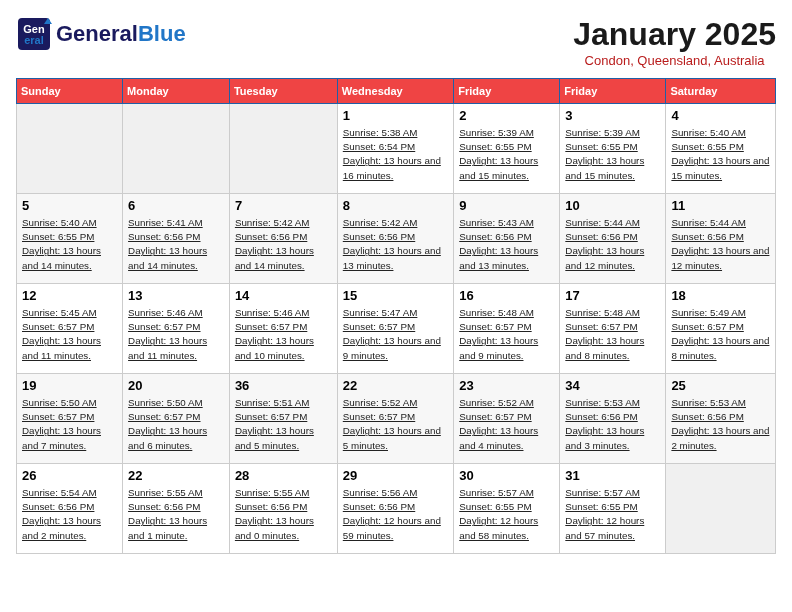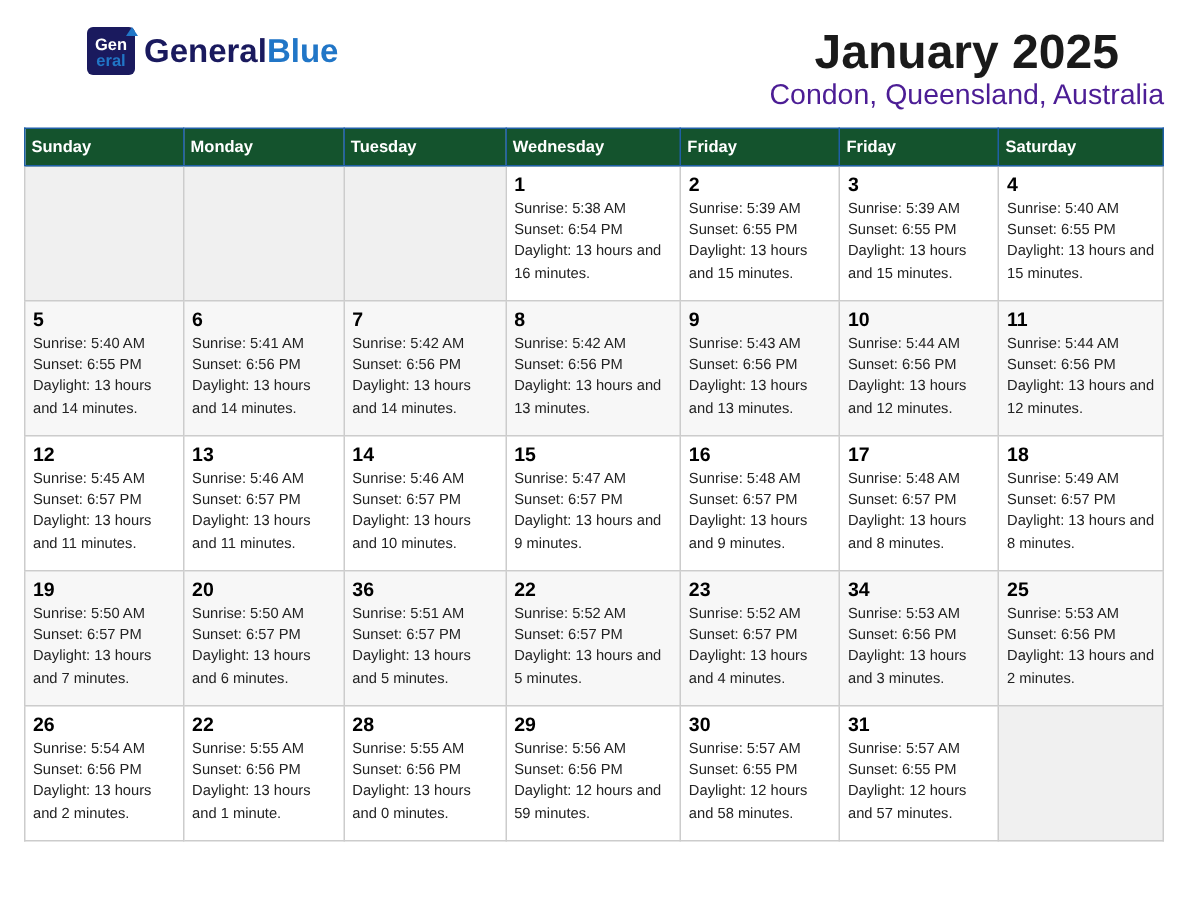--- a/index.html
+++ b/index.html
@@ -13,41 +13,40 @@
     .header {
       display: flex;
       justify-content: space-between;
       align-items: flex-start;
       margin-bottom: 10px;
     }
     .logo {
       display: flex;
       flex-direction: column;
       align-items: flex-end;
-      margin-left: 40px;
     }
     .title-area {
       text-align: center;
     }
     .month-title {
       font-size: 32px;
       font-weight: bold;
       color: #1a1a1a;
     }
     .subtitle {
-      font-size: 19px;
-      color: #4c1d95;
+      font-size: 13px;
+      color: #b91c1c;
     }
     table {
       width: 100%;
       border-collapse: collapse;
       font-size: 10.5px;
     }
     thead tr {
-      background-color: #14532d;
+      background-color: #ef4444;
       color: #fff;
     }
     thead th {
       padding: 6px 4px;
       text-align: left;
       font-weight: bold;
       font-size: 11px;
       border: 1px solid #1f5fa6;
     }
     tbody tr {
@@ -63,20 +62,21 @@
     .day-num {
       font-weight: bold;
       font-size: 13px;
       margin-bottom: 3px;
       display: block;
     }
     .day-detail {
       font-size: 9.8px;
       color: #222;
       line-height: 1.45;
+      text-decoration: underline;
     }
     tbody tr:nth-child(odd) td {
       background: #fff;
     }
     tbody tr:nth-child(even) td {
       background: #f7f7f7;
     }
     .empty {
       background: #f0f0f0 !important;
     }

